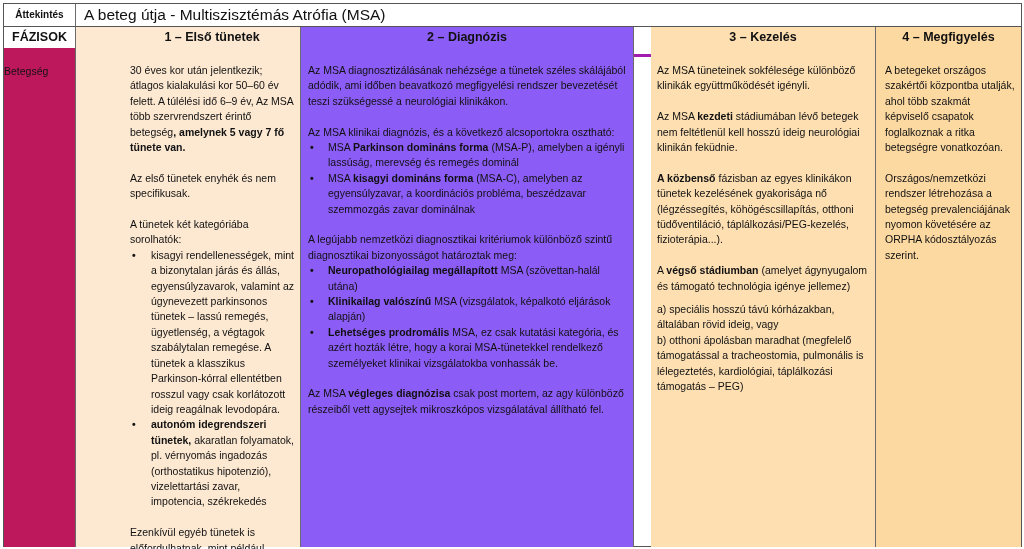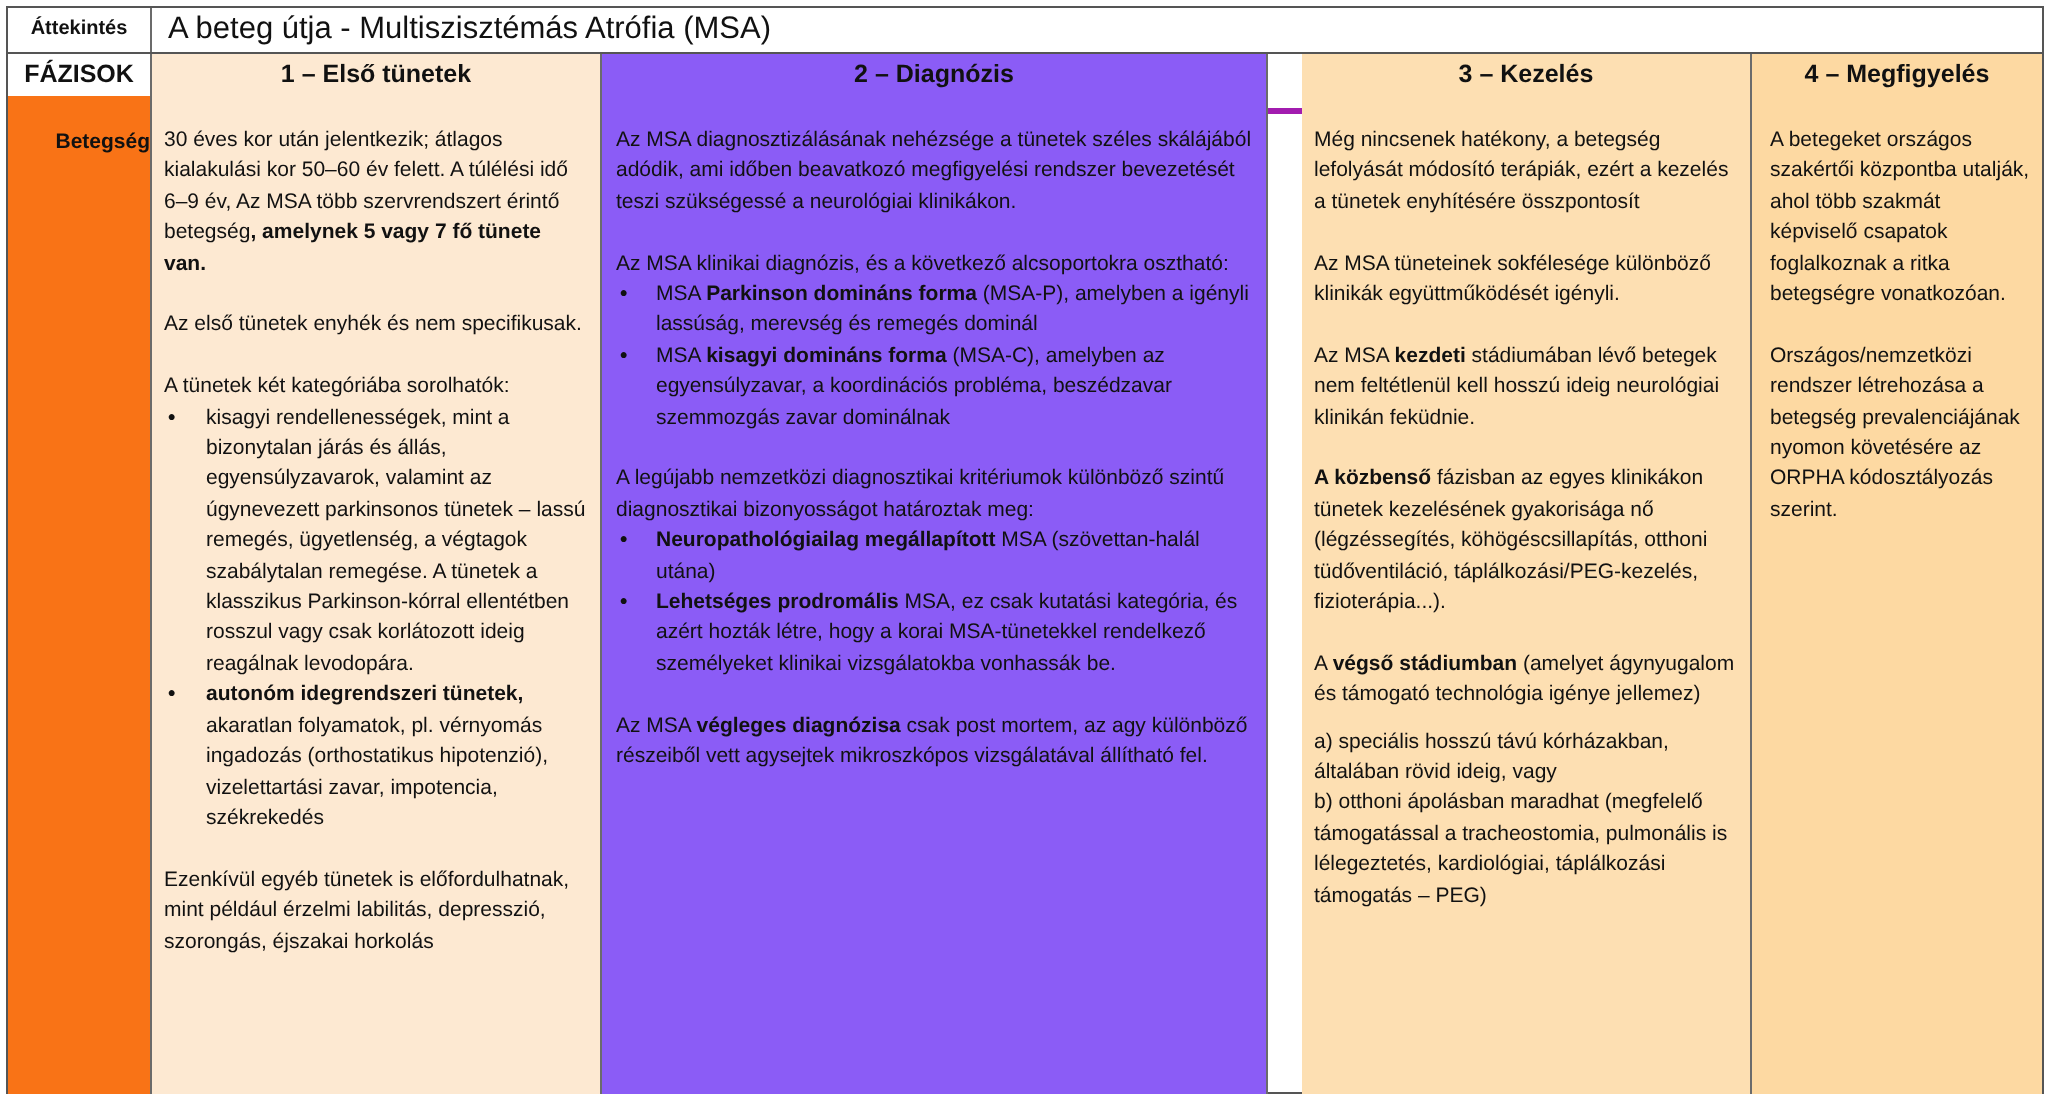--- a/index.html
+++ b/index.html
@@ -17,25 +17,25 @@
   .cell:last-child { border-right: none; }
   .c0 { width: 72px; }
   .c1 { width: 225px; }
   .c2 { width: 333px; }
   .c3 { width: 225px; margin-left: 17px; }
   .c4 { flex: 1; }
   .overview { font-size: 10px; font-weight: bold; text-align: center; line-height: 22px; background:#fff; }
   .title { font-size: 15.5px; font-weight: normal; padding-left: 8px; line-height: 22px; background:#fff; }
   .phases-label { font-size: 12.5px; font-weight: bold; text-align: center; line-height: 20px; background:#fff; }
   .phase { font-size: 12.5px; font-weight: bold; text-align: center; line-height: 20px; }
-  .bg1 { background: #fde9d2; }
+  .bg1 { background: #fde9d2; padding-left: 48px; }
   .bg2 { background: #8b5cf6; }
   .bg3 { background: #fddfb2; }
   .bg4 { background: #fdd9a2; }
-  .rowlabel { background: #f97316; font-size: 10.5px; font-weight: bold; text-align: right; padding-top: 17px; }
+  .rowlabel { background: #be185d; font-size: 10.5px; font-weight: normal; text-align: left; padding-top: 17px; }
   .body-text { font-size: 10.5px; line-height: 15.4px; padding: 15px 6px 0 6px; }
   .c2 .body-text { padding-left: 7px; }
   .c4 .body-text { padding-left: 9px; }
   .p { margin-bottom: 15.4px; }
   .p.tight { margin-bottom: 0; }
   ul.blist { list-style: none; }
   ul.blist li { position: relative; padding-left: 20px; }
   ul.blist li::before {
     content: "\2022"; position: absolute; left: 2px; top: 0; font-weight: bold;
   }
@@ -82,31 +82,31 @@
       <div class="body-text">
         <div class="p">Az MSA diagnosztizálásának nehézsége a tünetek széles skálájából adódik, ami időben beavatkozó megfigyelési rendszer bevezetését teszi szükségessé a neurológiai klinikákon.</div>
         <div class="p tight">Az MSA klinikai diagnózis, és a következő alcsoportokra osztható:</div>
         <ul class="blist p">
           <li><span>MSA </span><b>Parkinson domináns forma</b><span> (MSA-P), amelyben a igényli lassúság, merevség és remegés dominál</span></li>
           <li><span>MSA </span><b>kisagyi domináns forma</b><span> (MSA-C), amelyben az egyensúlyzavar, a koordinációs probléma, beszédzavar szemmozgás zavar dominálnak</span></li>
         </ul>
         <div class="p tight">A legújabb nemzetközi diagnosztikai kritériumok különböző szintű diagnosztikai bizonyosságot határoztak meg:</div>
         <ul class="blist p">
           <li><b>Neuropathológiailag megállapított</b><span> MSA (szövettan-halál utána)</span></li>
+          <li><b>Klinikailag valószínű</b><span> MSA (vizsgálatok, képalkotó eljárások alapján)</span></li>
           <li><b>Lehetséges prodromális</b><span> MSA, ez csak kutatási kategória, és azért hozták létre, hogy a korai MSA-tünetekkel rendelkező személyeket klinikai vizsgálatokba vonhassák be.</span></li>
         </ul>
         <div class="p">
           <span>Az MSA </span><b>végleges diagnózisa</b><span> csak post mortem, az agy különböző részeiből vett agysejtek mikroszkópos vizsgálatával állítható fel.</span>
         </div>
       </div>
     </div>
 
     <div class="cell c3 bg3">
       <div class="body-text">
-        <div class="p">Még nincsenek hatékony, a betegség lefolyását módosító terápiák, ezért a kezelés a tünetek enyhítésére összpontosít</div>
         <div class="p">Az MSA tüneteinek sokfélesége különböző klinikák együttműködését igényli.</div>
         <div class="p">
           <span>Az MSA </span><b>kezdeti</b><span> stádiumában lévő betegek nem feltétlenül kell hosszú ideig neurológiai klinikán feküdnie.</span>
         </div>
         <div class="p">
           <b>A közbenső</b><span> fázisban az egyes klinikákon tünetek kezelésének gyakorisága nő (légzéssegítés, köhögéscsillapítás, otthoni tüdőventiláció, táplálkozási/PEG-kezelés, fizioterápia...).</span>
         </div>
         <div class="p" style="margin-bottom:8px">
           <span>A </span><b>végső stádiumban</b><span> (amelyet ágynyugalom és támogató technológia igénye jellemez)</span>
         </div>

